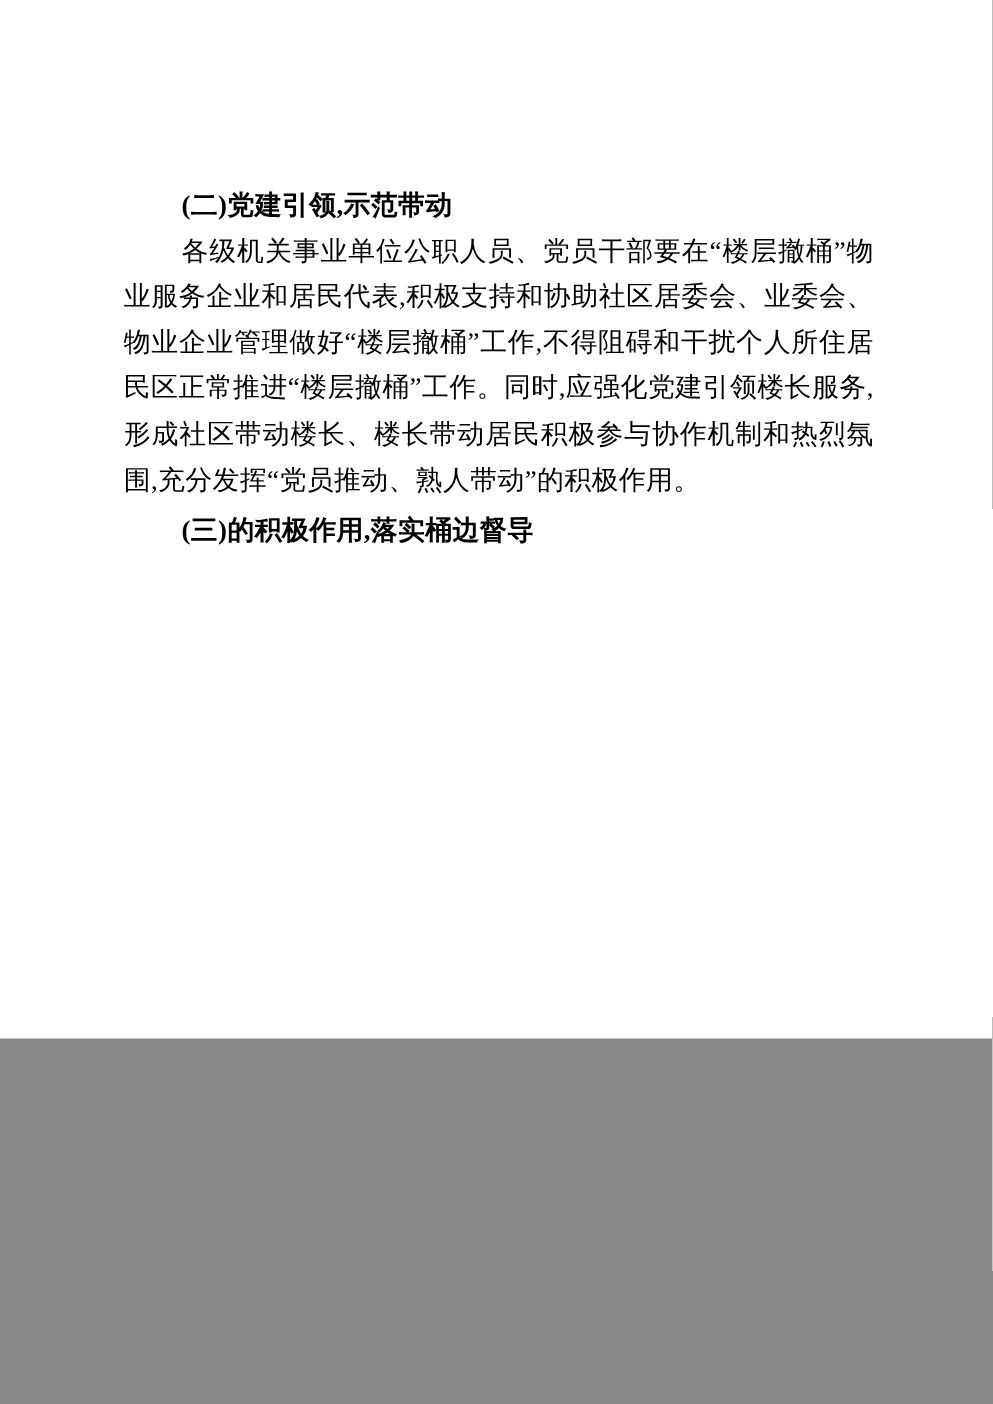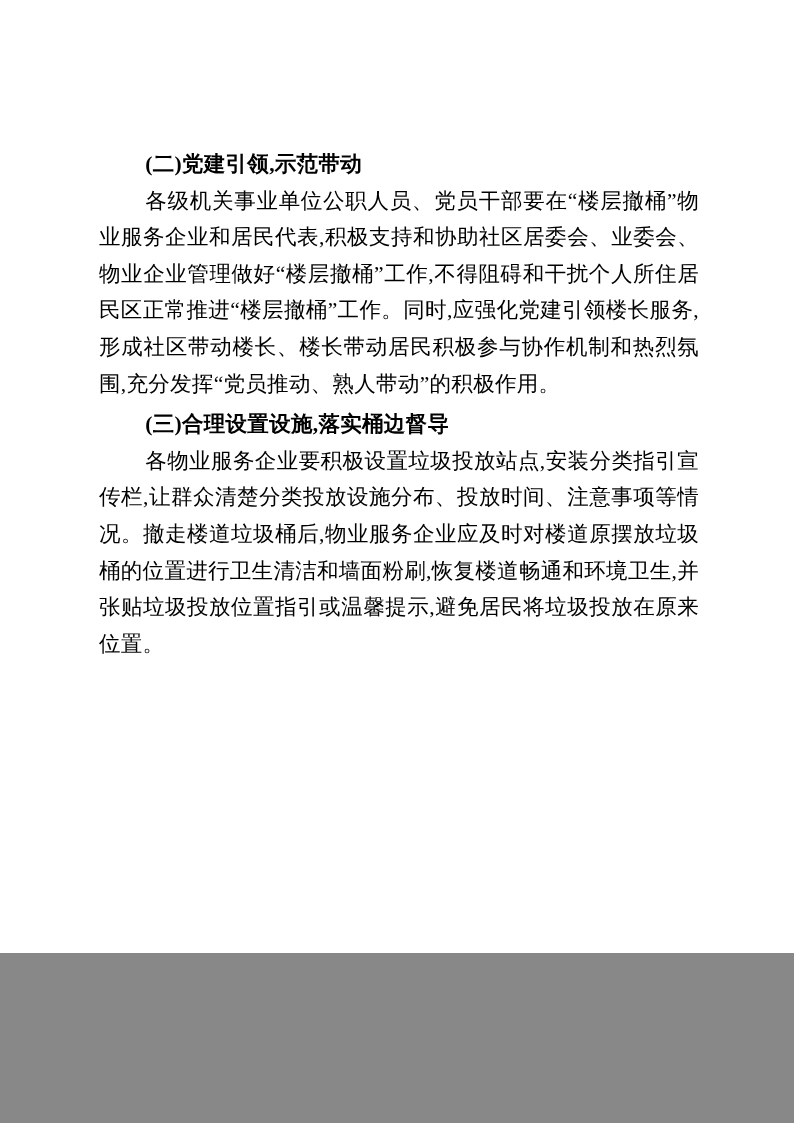--- a/index.html
+++ b/index.html
@@ -3,21 +3,21 @@
 <meta charset="utf-8">
 <style>
   html, body {
     margin: 0;
     padding: 0;
     background: #888;
   }
   .page {
     position: relative;
     width: 794px;
-    height: 953px;
+    height: 831px;
     margin: 0 auto;
     background: #ffffff;
     overflow: hidden;
     font-family: "Liberation Serif", "DejaVu Serif", serif;
     color: #000000;
   }
   .content {
     position: absolute;
     left: 99px;
     top: 146px;
@@ -60,23 +60,22 @@
 <body>
 
 <div class="page">
 
   <div class="content">
 
     <h3 class="doc-heading">(二)党建引领,示范带动</h3>
 
     <p class="doc-paragraph">各级机关事业单位公职人员、党员干部要在“楼层撤桶”物业服务企业和居民代表,积极支持和协助社区居委会、业委会、物业企业管理做好“楼层撤桶”工作,不得阻碍和干扰个人所住居民区正常推进“楼层撤桶”工作。同时,应强化党建引领楼长服务,形成社区带动楼长、楼长带动居民积极参与协作机制和热烈氛围,充分发挥“党员推动、熟人带动”的积极作用。</p>
 
-    <h3 class="doc-heading spaced-before">(三)合理设置设施,落实桶边督导</h3>
+    <h3 class="doc-heading spaced-before">(三)的积极作用,落实桶边督导</h3>
 
 
-    <p class="doc-paragraph">各物业服务企业要积极设置垃圾投放站点,安装分类指引宣传栏,让群众清楚分类投放设施分布、投放时间、注意事项等情况。撤走楼道垃圾桶后,物业服务企业应及时对楼道原摆放垃圾桶的位置进行卫生清洁和墙面粉刷,恢复楼道畅通和环境卫生,并张贴垃圾投放位置指引或温馨提示,避免居民将垃圾投放在原来位置。</p>
 
 
   </div>
 
   <div class="page-footer">— 3 —</div>
 
 </div>
 
 </body></html>

